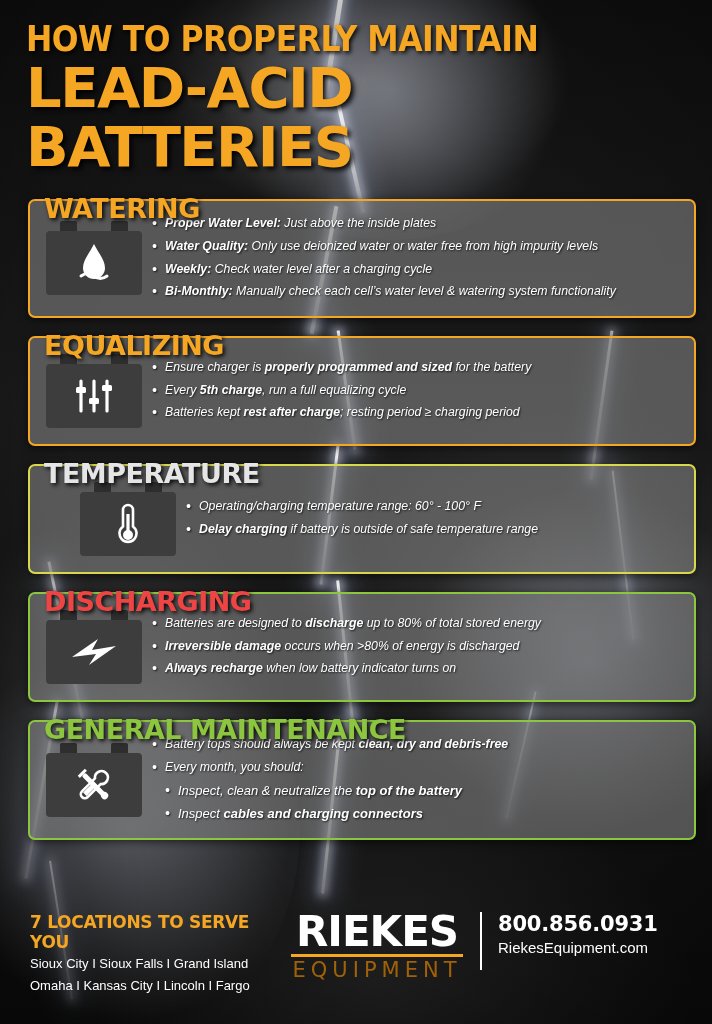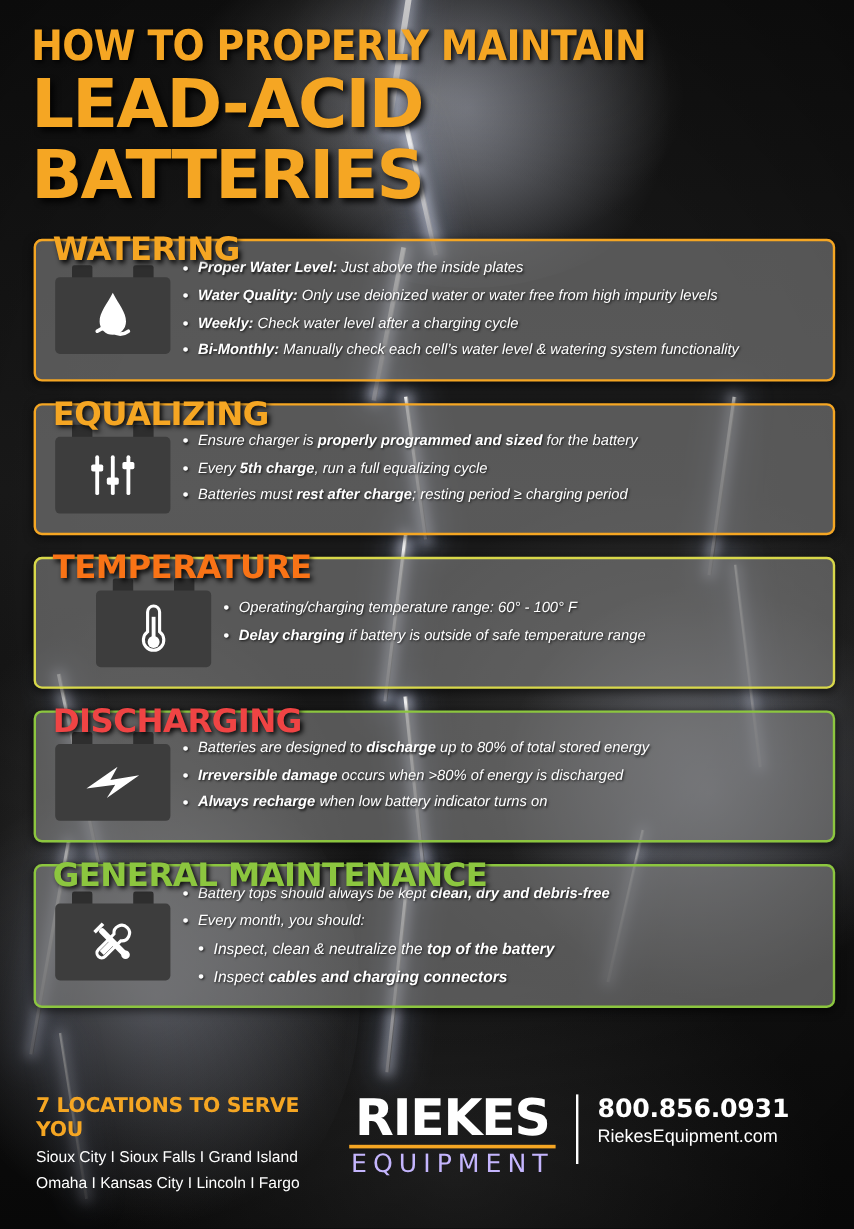--- a/index.html
+++ b/index.html
@@ -206,21 +206,21 @@
     line-height: 0.95;
     font-family: "DejaVu Sans", sans-serif;
   }
   .brand-rule {
     width: 172px;
     height: 3px;
     background: #f5a623;
     margin: 2px 0 1px 0;
   }
   .brand-sub {
-    color: #c4b5fd;
+    color: #a16207;
     font-size: 21px;
     letter-spacing: 5px;
     font-family: "DejaVu Sans", sans-serif;
   }
   .divider {
     width: 2px;
     height: 58px;
     background: #fff;
     margin: 0 16px 0 6px;
   }
@@ -316,27 +316,27 @@
                 <rect x="3" y="10" width="10" height="6" rx="1.5" fill="#ffffff"></rect>
                 <rect x="16" y="21" width="10" height="6" rx="1.5" fill="#ffffff"></rect>
                 <rect x="29" y="8" width="10" height="6" rx="1.5" fill="#ffffff"></rect>
               </svg>
             </div>
           </div>
         </div>
         <div class="bullets">
           <div class="bullet"><span>Ensure charger is </span><b>properly programmed and sized</b><span> for the battery</span></div>
           <div class="bullet"><span>Every </span><b>5th charge</b><span>, run a full equalizing cycle</span></div>
-          <div class="bullet"><span>Batteries must </span><b>rest after charge</b><span>; resting period ≥ charging period</span></div>
+          <div class="bullet"><span>Batteries kept </span><b>rest after charge</b><span>; resting period ≥ charging period</span></div>
         </div>
       </div>
     </div>
 
     <div class="section">
-      <div class="section-title" style="color:#f97316;">TEMPERATURE</div>
+      <div class="section-title" style="color:#e5e5e5;">TEMPERATURE</div>
       <div class="panel" style="border-color:#d8d84a;padding-left:44px;">
         <div class="icon-cell">
           <div class="batt">
             <div class="batt-term l"></div>
               <div class="batt-term r"></div>
             <div class="batt-body"></div>
             <div class="batt-glyph">
               <svg width="26" height="44" viewBox="0 0 26 44" aria-hidden="true">
                 <path d="M13 3 a5 5 0 0 1 5 5 v16.5 a8.5 8.5 0 1 1 -10 0 V8 a5 5 0 0 1 5 -5 Z" fill="none" stroke="#ffffff" stroke-width="2.6"></path>
                 <circle cx="13" cy="33" r="5" fill="#ffffff"></circle>

